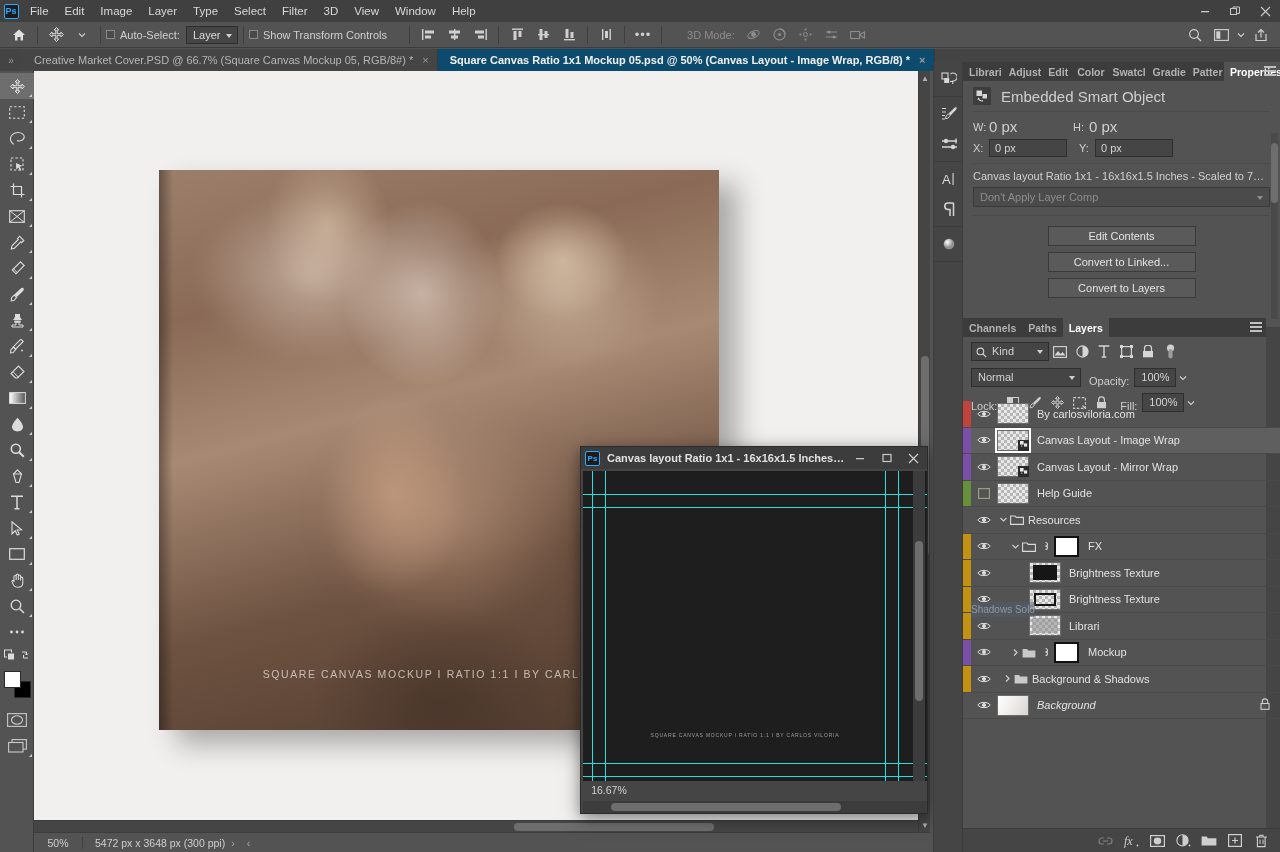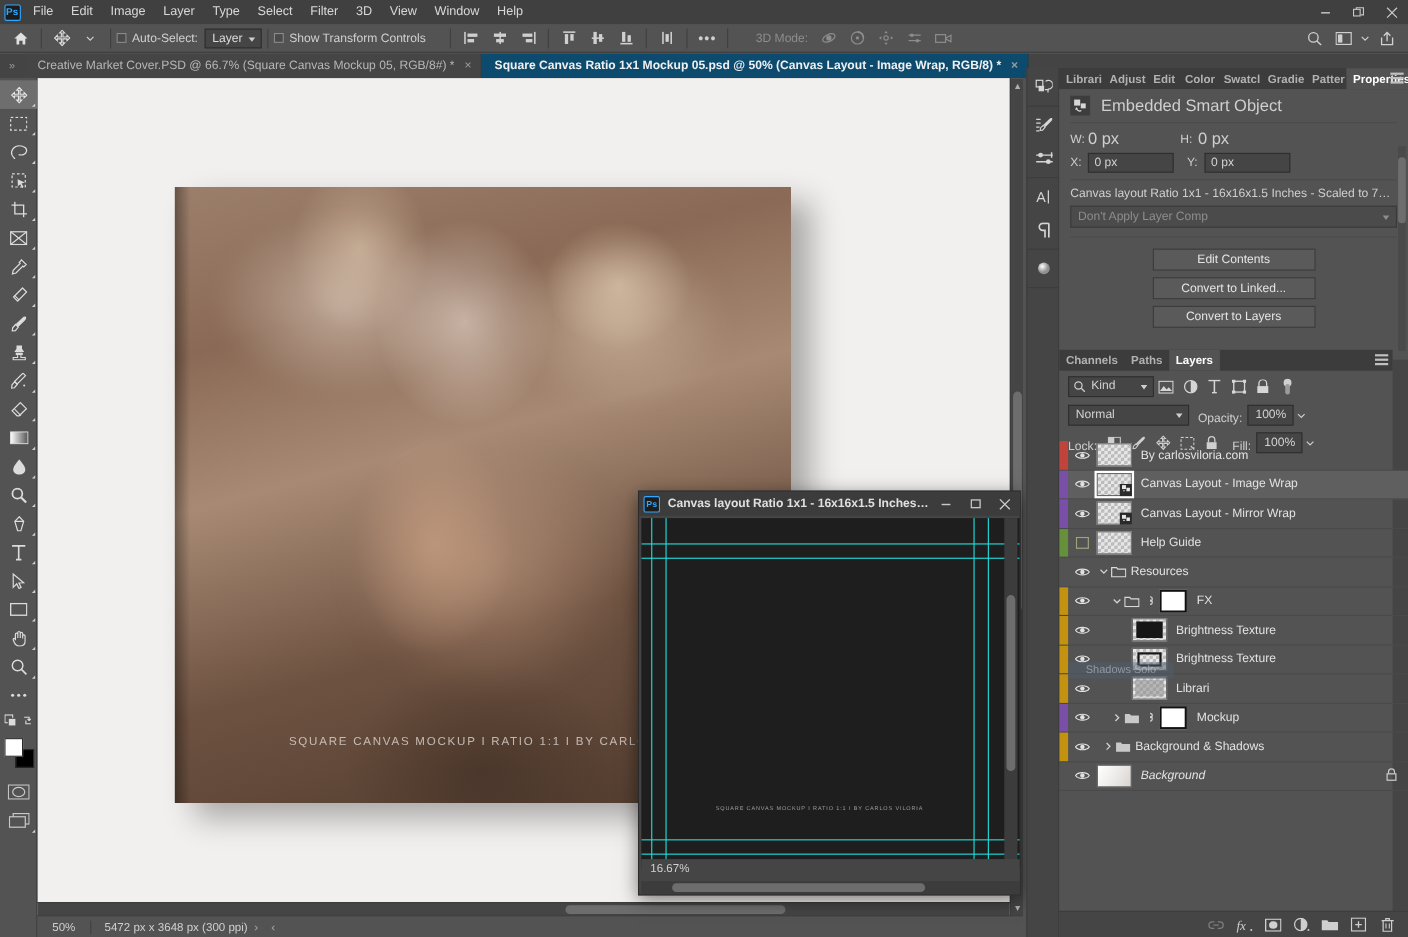--- a/index.html
+++ b/index.html
@@ -246,21 +246,21 @@
     background-image:linear-gradient(45deg,#b7b7b7 25%,transparent 25%,transparent 75%,#b7b7b7 75%),
                      linear-gradient(45deg,#b7b7b7 25%,transparent 25%,transparent 75%,#b7b7b7 75%);
     background-color:#e8e8e8;
   }
   .thumbn.sel-outline { outline:2px solid #fff; outline-offset:0px; }
   .lname { font-size:11px; color:#e2e2e2; white-space:nowrap; flex:1; }
   .lname.italic { font-style:italic; }
   .masklink { width:11px; display:flex; align-items:center; justify-content:center; color:#d0d0d0; font-size:9px; margin-right:3px; }
   .maskth { width:25px; height:21px; border:2px solid #111; background:#fff; margin-right:9px; flex:none; }
   .lock-ic { margin-right:10px; color:#c8c8c8; }
-  .tooltip-ghost { position:absolute; left:8px; top:-11px; padding:2px 16px; background:rgba(82,92,106,0.55);
+  .tooltip-ghost { position:absolute; left:8px; top:-11px; padding:2px 0; background:rgba(82,92,106,0.55);
     color:rgba(210,215,225,0.5); font-size:10px; border-radius:1px; white-space:nowrap; }
 
   .layer-footer { position:absolute; bottom:0; left:0; width:317px; height:24px; background:#454545;
     display:flex; align-items:center; justify-content:flex-end; padding-right:6px; border-top:1px solid #3c3c3c; }
   .lf-ic { width:26px; height:24px; display:flex; align-items:center; justify-content:center; color:#cfcfcf; }
   .lf-ic.dis { color:#7d7d7d; }
 </style>
 </head>
 <body>
 

